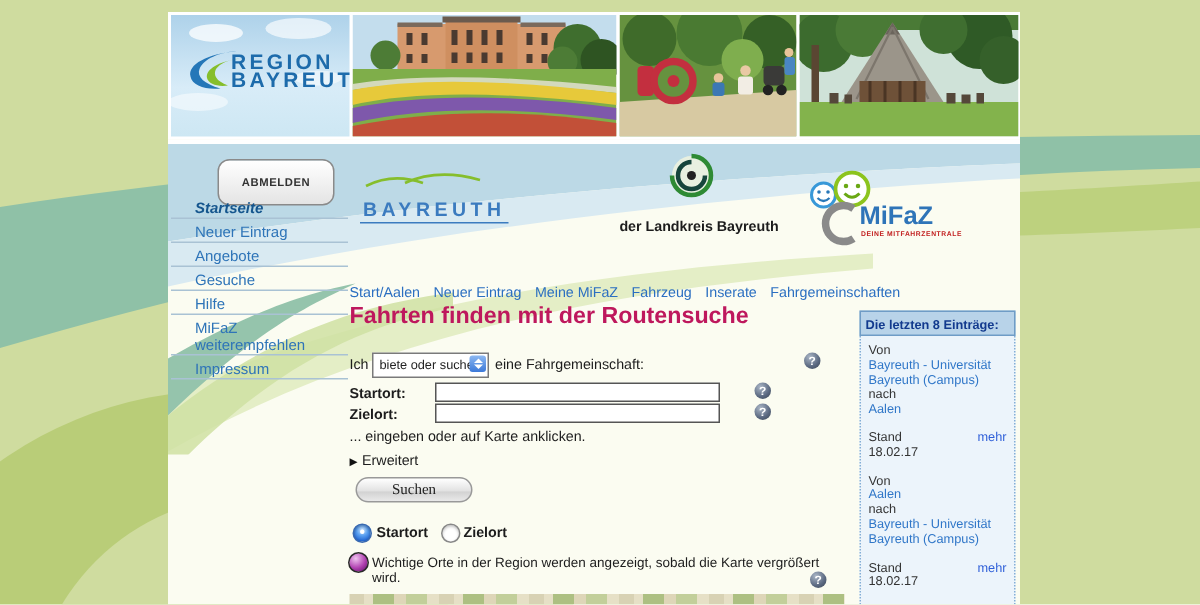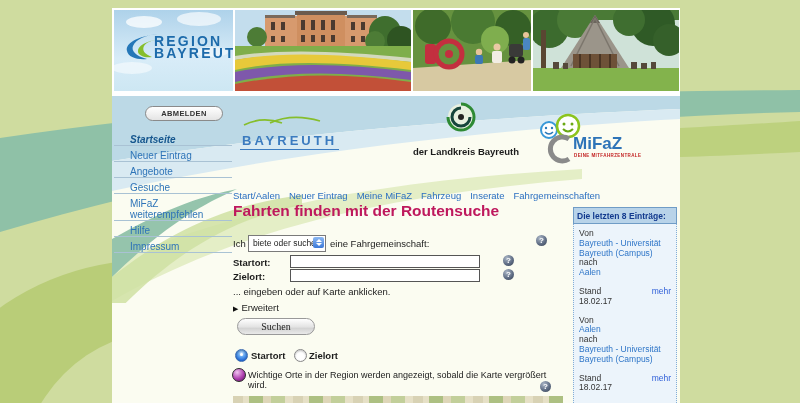--- a/index.html
+++ b/index.html
@@ -7,21 +7,21 @@
   .canvas{position:relative;width:800px;height:403px;overflow:hidden;background:#cfdc9f;}
   .bg-decor{position:absolute;left:0;top:0;}
   .page{position:absolute;left:112px;top:8px;width:568px;height:395px;background:#fff;overflow:hidden;}
   .content-bg{position:absolute;left:0;top:85px;width:568px;height:310px;background:#fbfcf1;}
   .band{position:absolute;left:0;top:85px;}
   
   .skypanel{position:absolute;left:2px;top:2px;width:119px;height:81px;background:linear-gradient(180deg,#aed2ea 0%,#d8ecf8 60%,#cde7f3 100%);overflow:hidden;}
   .photo{position:absolute;top:2px;height:81px;}
   .regiontext{position:absolute;color:#1d6bab;font-weight:bold;font-size:14px;letter-spacing:2.2px;line-height:11px;}
   
-  .abmelden{position:absolute;left:33px;top:98px;width:78px;height:15px;border:1px solid #8a8a8a;border-radius:8px;background:linear-gradient(#ffffff,#e4e4e4);font-family:"Liberation Sans",sans-serif;font-size:7.5px;font-weight:bold;color:#333;letter-spacing:.4px;line-height:12px;text-align:center;padding:0;cursor:pointer;}
+  .abmelden{position:absolute;left:33px;top:98px;width:78px;height:31px;border:1px solid #8a8a8a;border-radius:8px;background:linear-gradient(#ffffff,#e4e4e4);font-family:"Liberation Sans",sans-serif;font-size:7.5px;font-weight:bold;color:#333;letter-spacing:.4px;line-height:12px;text-align:center;padding:0;cursor:pointer;}
   .sidebar{position:absolute;left:2px;top:122px;width:118px;}
   .sbitem{font-size:10px;color:#2e74b8;padding:4px 0 0 16px;border-bottom:1px solid #a9c2d4;cursor:pointer;}
   .sbitem.active{font-weight:bold;font-style:italic;color:#15568e;}
   
   .citylogo{position:absolute;left:128px;top:105px;width:130px;}
   .citytext{display:inline-block;font-size:13px;font-weight:bold;letter-spacing:3px;color:#3b7bbf;border-bottom:1.5px solid #3b7bbf;padding:0 2px 1px 2px;}
   .lk1{position:absolute;left:288px;top:138px;width:132px;text-align:center;font-size:9.5px;font-weight:bold;color:#1c1c1c;}
   .lk2{position:absolute;left:288px;top:150px;width:132px;text-align:center;font-size:8.5px;color:#b2c4b2;font-weight:bold;}
   .mifaztext{position:absolute;left:461px;top:126px;font-size:17px;font-weight:bold;color:#2e74b8;}
   .mifazsub{position:absolute;left:462px;top:145px;font-size:4.5px;font-weight:bold;color:#c22020;letter-spacing:.4px;}
@@ -185,22 +185,22 @@
           <rect x="118" y="52" width="5" height="7"></rect>
       </g>
     </svg>
 
     <button class="abmelden">ABMELDEN</button>
     <nav class="sidebar">
         <div class="sbitem active">Startseite</div>
         <div class="sbitem">Neuer Eintrag</div>
         <div class="sbitem">Angebote</div>
         <div class="sbitem">Gesuche</div>
+        <div class="sbitem">Hilfe</div>
         <div class="sbitem">MiFaZ weiterempfehlen</div>
-        <div class="sbitem">Hilfe</div>
         <div class="sbitem">Impressum</div>
       </nav>
 
     <div class="citylogo">
       <svg width="90" height="12">
         <path d="M4,10 Q22,1 42,8" stroke="#86be2c" stroke-width="1.8" fill="none"></path>
         <path d="M30,8 Q52,-2 80,6" stroke="#86be2c" stroke-width="1.8" fill="none"></path>
       </svg><br>
       <span class="citytext">BAYREUTH</span>
     </div>

